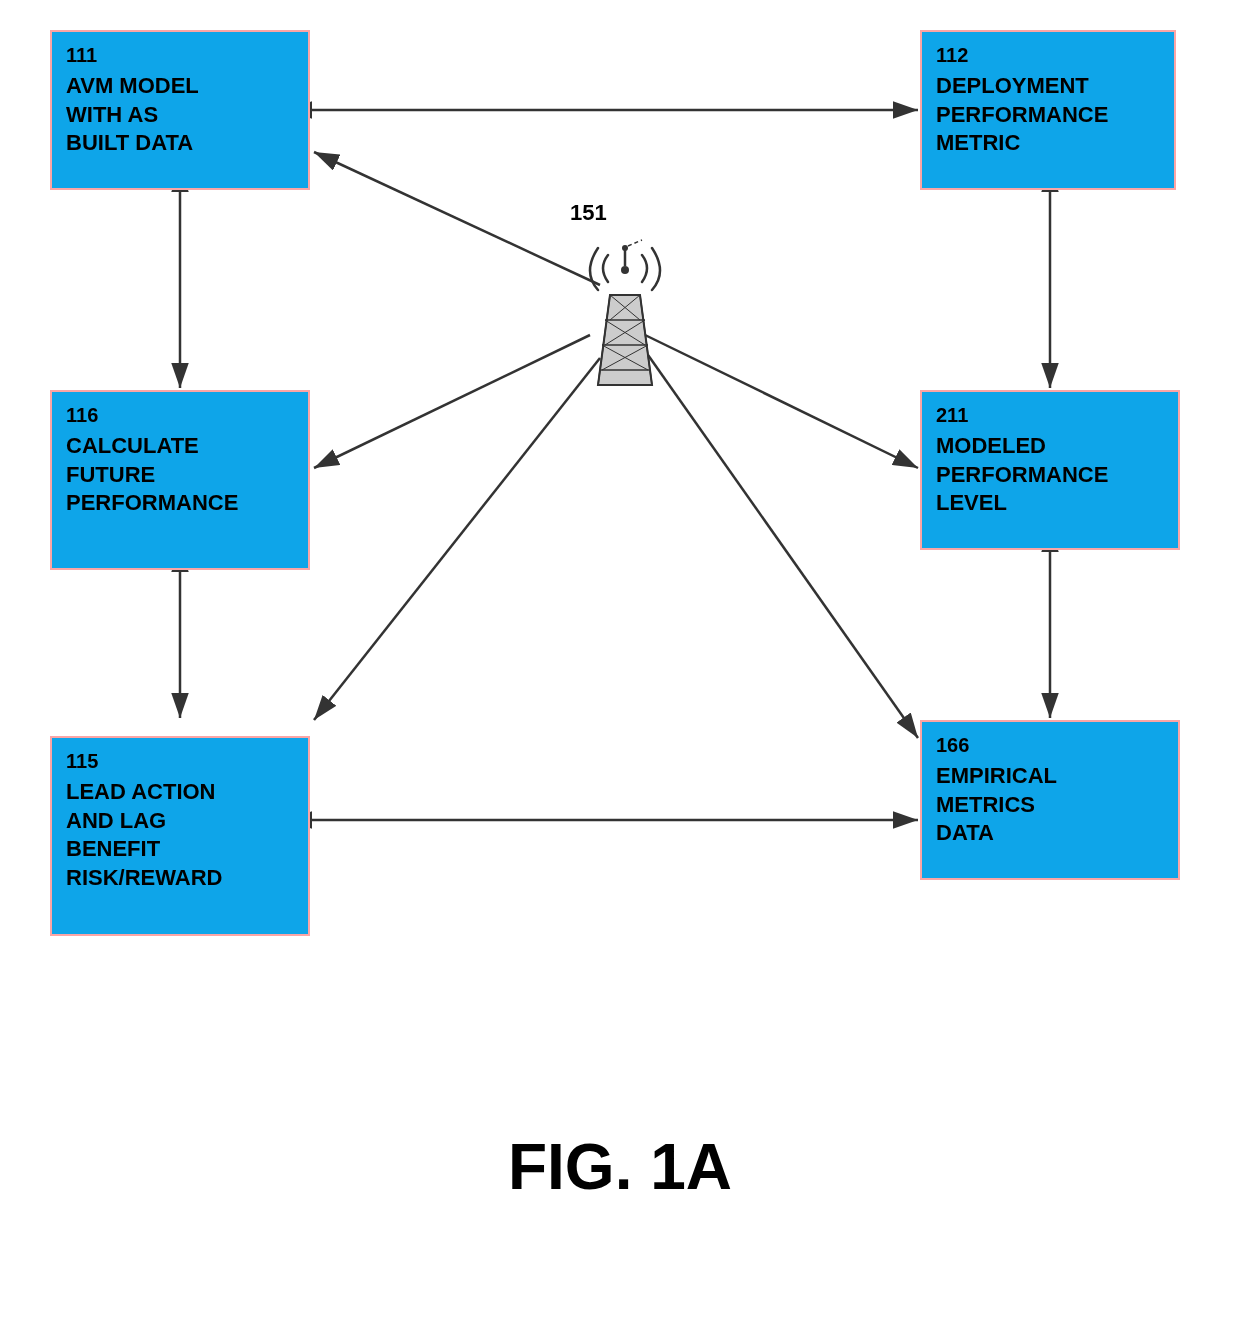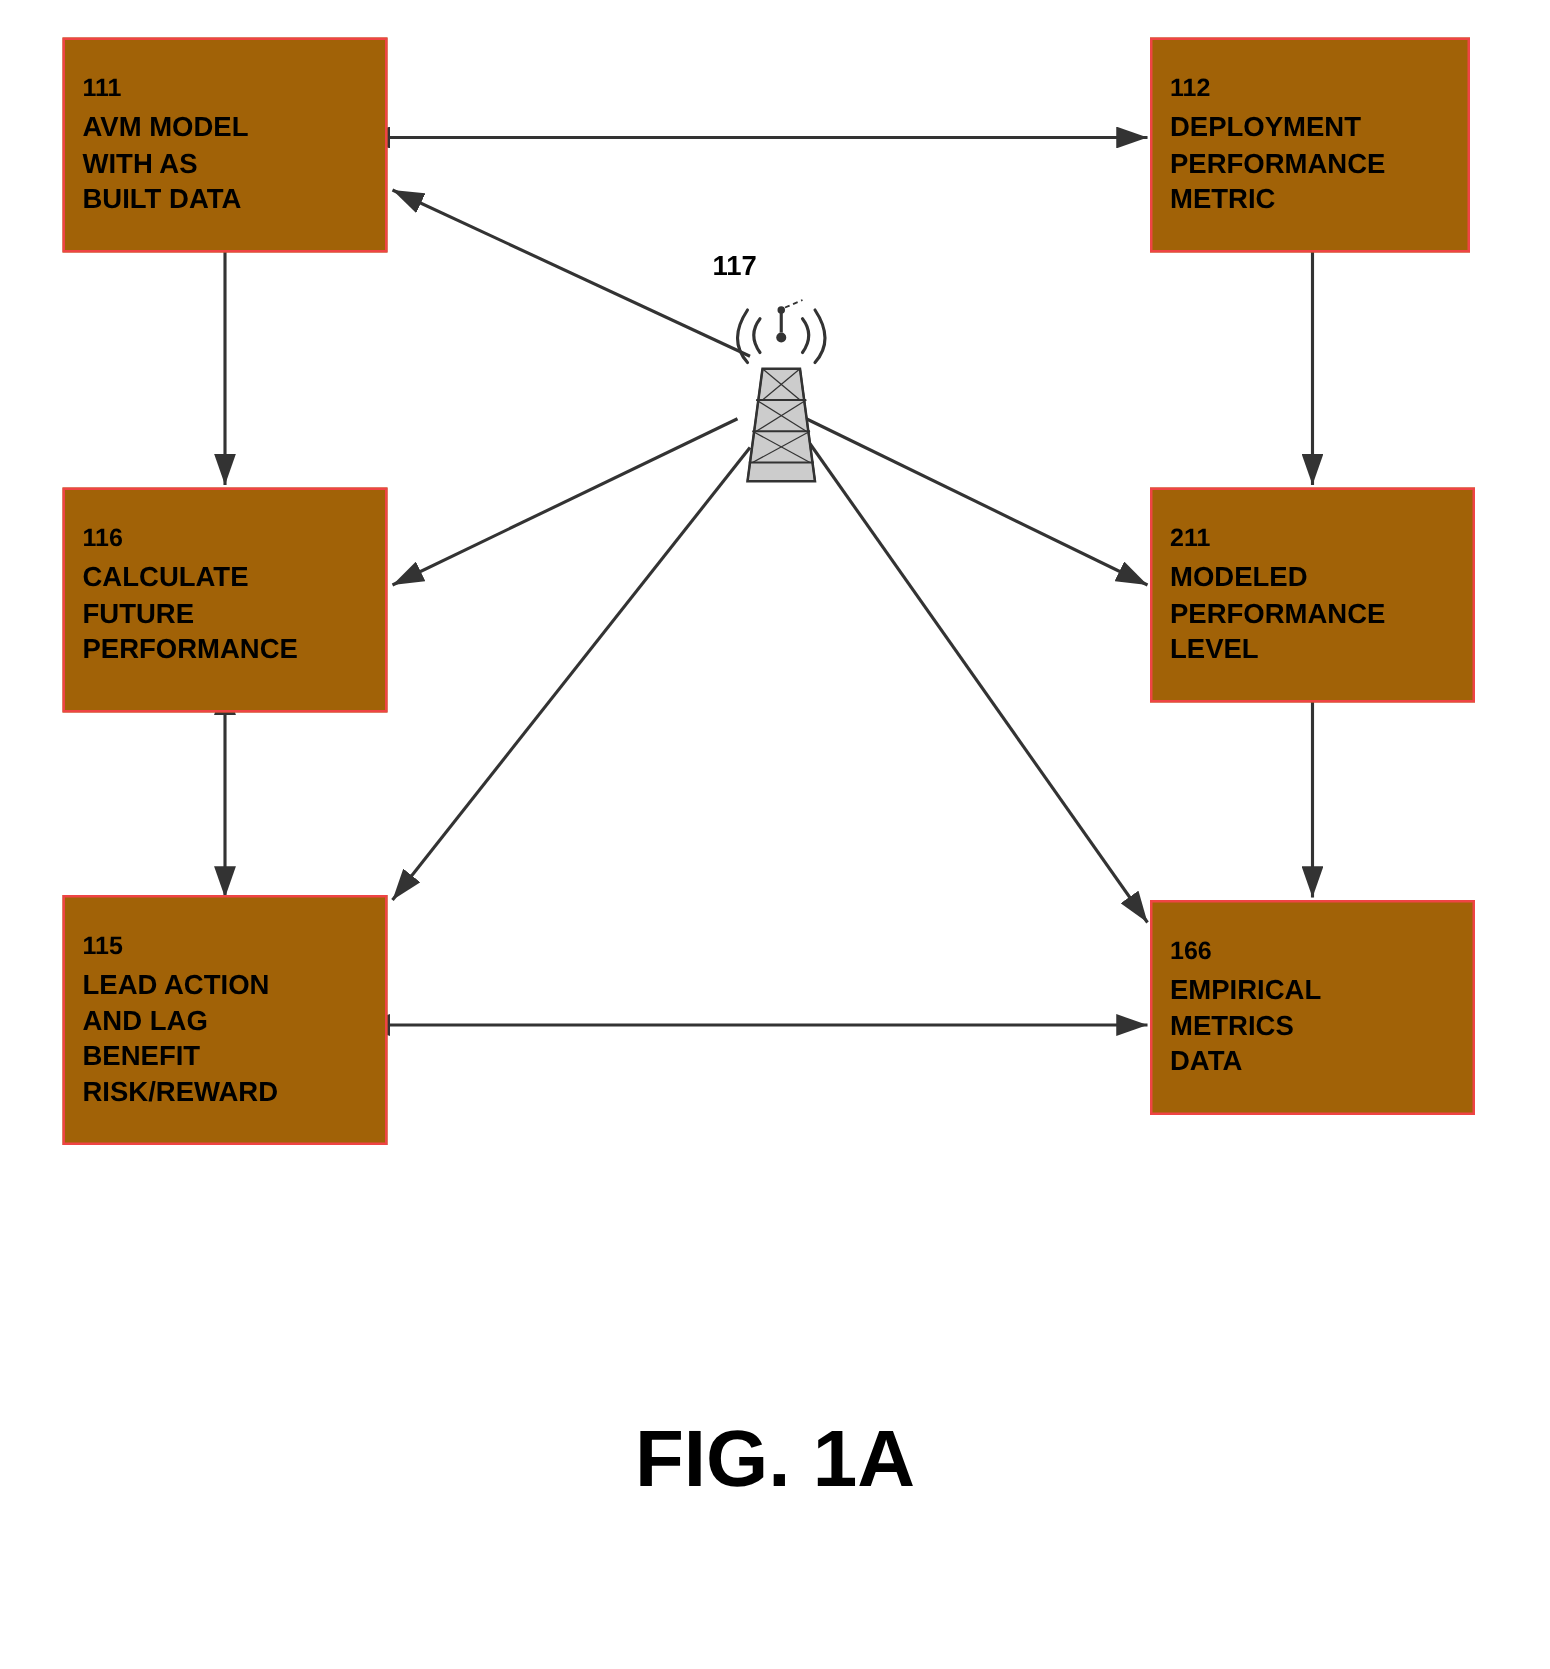--- a/index.html
+++ b/index.html
@@ -11,23 +11,23 @@
       overflow: hidden;
       position: relative;
     }
     .diagram-container {
       position: relative;
       width: 1240px;
       height: 1100px;
     }
     .box {
       position: absolute;
-      border: 2px solid #ef4444;
-      background: #a16207;
-      padding: 26px 14px;
+      border: 2px solid #fca5a5;
+      background: #0ea5e9;
+      padding: 10px 14px;
       font-size: 22px;
       font-weight: bold;
       line-height: 1.3;
     }
     .box .box-num {
       font-size: 20px;
       font-weight: bold;
       display: block;
       margin-bottom: 4px;
     }
@@ -103,32 +103,32 @@
   <div class="box" style="top:390px;left:50px;width:260px;min-height:180px;">
     <span class="box-num">116</span>
     <span>CALCULATE<br>FUTURE<br>PERFORMANCE</span>
   </div>
 
   <div class="box" style="top:390px;left:920px;width:260px;min-height:160px;">
     <span class="box-num">211</span>
     <span>MODELED<br>PERFORMANCE<br>LEVEL</span>
   </div>
 
-  <div class="box" style="top:716px;left:50px;width:260px;min-height:200px;">
+  <div class="box" style="top:736px;left:50px;width:260px;min-height:200px;">
     <span class="box-num">115</span>
     <span>LEAD ACTION<br>AND LAG<br>BENEFIT<br>RISK/REWARD</span>
   </div>
 
   <div class="box" style="top:720px;left:920px;width:260px;min-height:160px;">
     <span class="box-num">166</span>
     <span>EMPIRICAL<br>METRICS<br>DATA</span>
   </div>
 
   <div style="position:absolute;top:200px;left:560px;width:130px;text-align:center;">
-    <div style="font-size:22px;font-weight:bold;margin-bottom:4px;text-align:left;margin-left:10px;">117</div>
+    <div style="font-size:22px;font-weight:bold;margin-bottom:4px;text-align:left;margin-left:10px;">151</div>
     
     <svg width="110" height="160" viewBox="0 0 110 160">
 
       <path d="M55 45 Q55 45 55 45" fill="none"></path>
 
       <path d="M38 52 Q28 38 38 25" fill="none" stroke="#333" stroke-width="2.5" stroke-linecap="round"></path>
 
       <path d="M28 60 Q12 42 28 18" fill="none" stroke="#333" stroke-width="2.5" stroke-linecap="round"></path>
 
       <path d="M72 52 Q82 38 72 25" fill="none" stroke="#333" stroke-width="2.5" stroke-linecap="round"></path>

